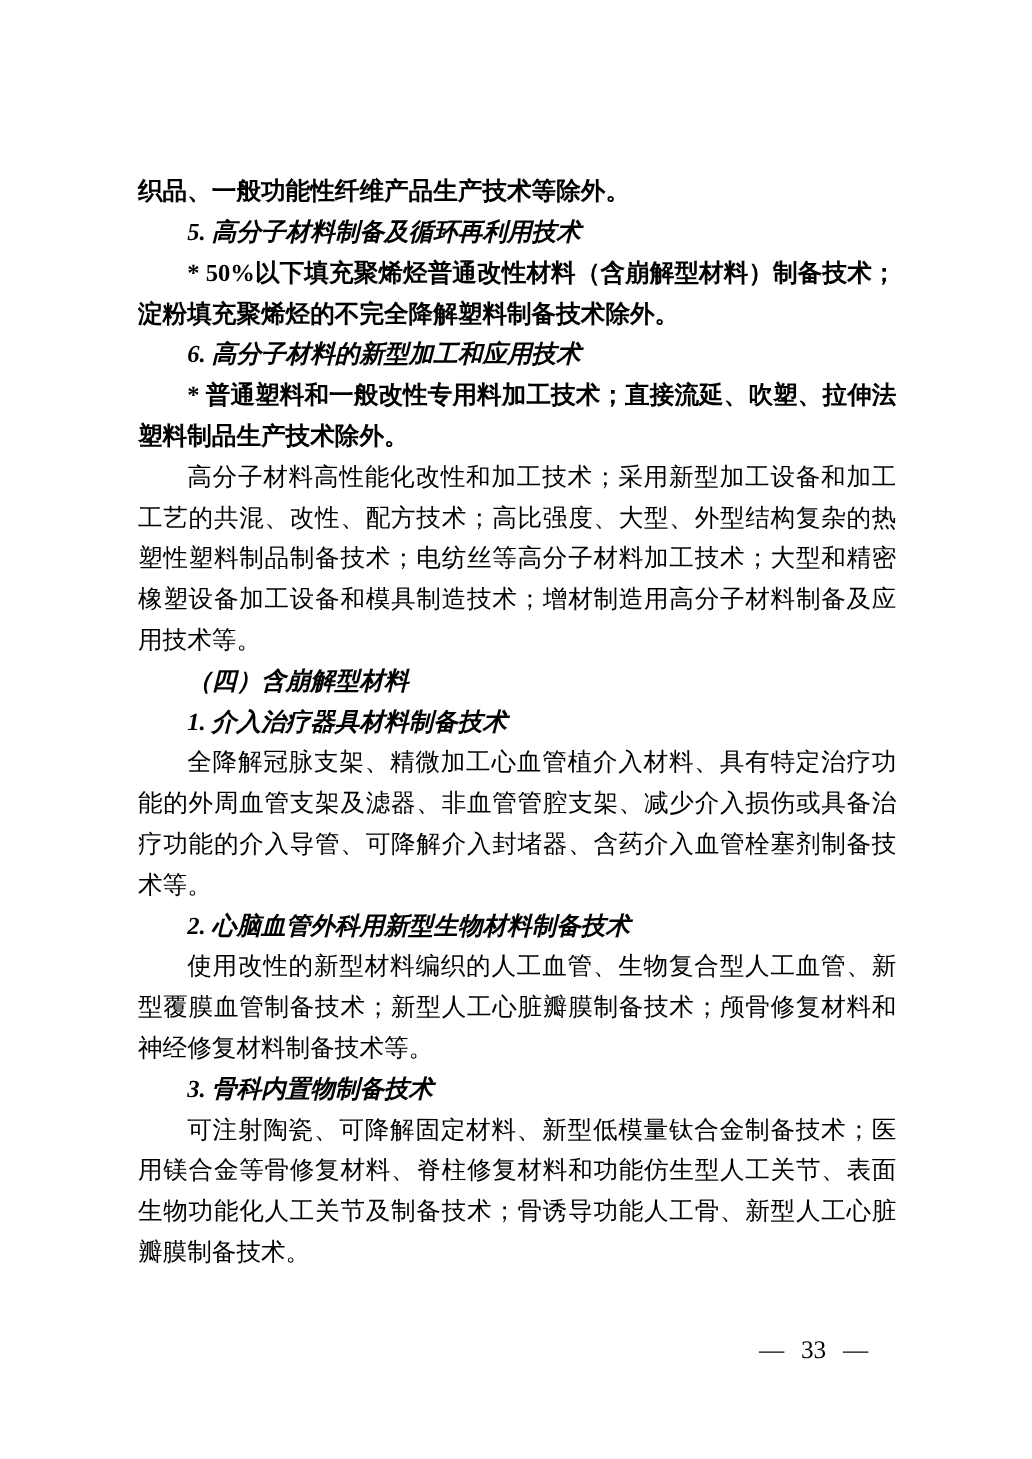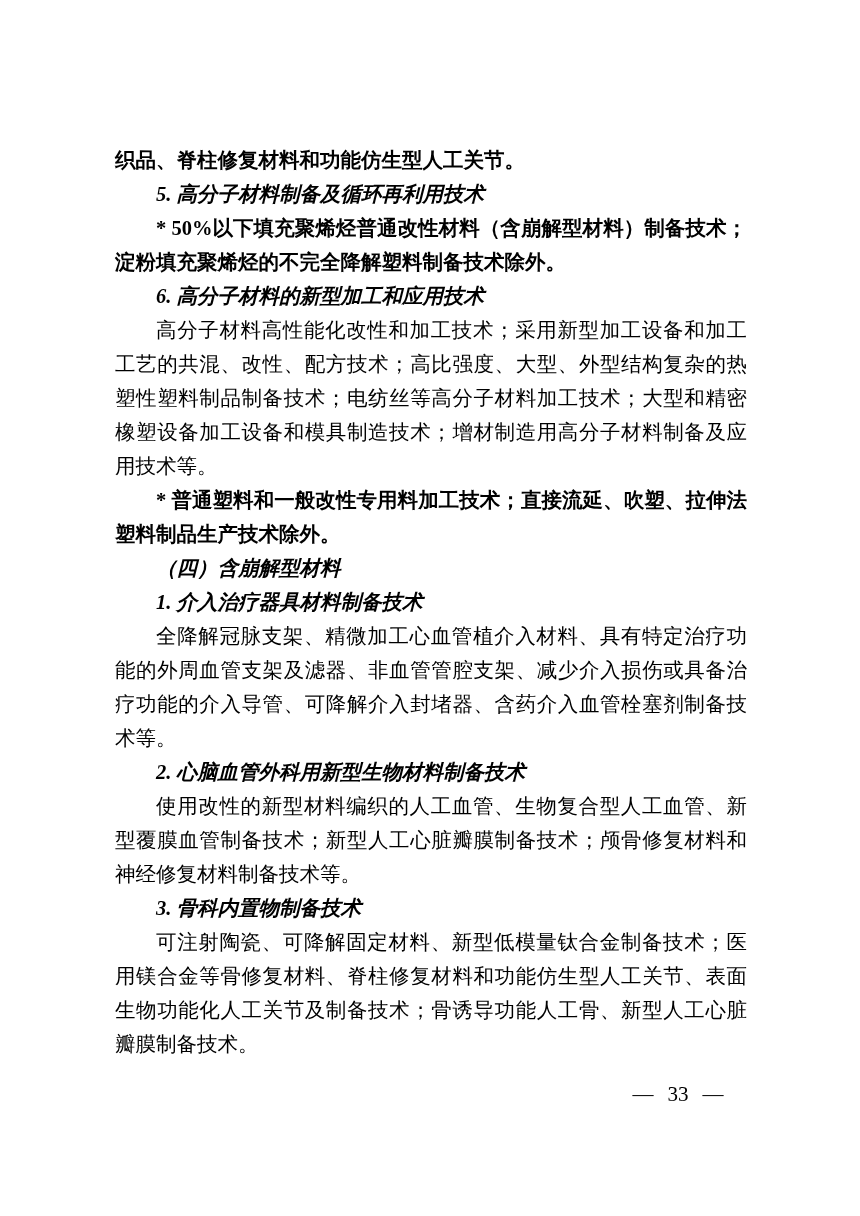--- a/index.html
+++ b/index.html
@@ -44,21 +44,21 @@
   }
   .heading {
     text-indent: 2em;
     font-weight: bold;
     text-align: left;
     font-style: italic;
   }
   .page-footer {
     position: absolute;
     left: 0;
-    top: 1080px;
+    top: 1111px;
     width: 860px;
     text-align: center;
     font-size: 21px;
     line-height: 28px;
     color: #000000;
   }
   .page-footer .inner {
     position: relative;
     left: 248px; 
     display: inline-block;
@@ -67,26 +67,26 @@
   .page-footer .dash {
     padding: 0 14px;
   }
 </style>
 </head>
 <body>
 
 <div class="page">
 
   <div class="content">
-    <p class="block para-bold-noindent">织品、脊柱修复材料和功能仿生型人工关节。</p>
+    <p class="block para-bold-noindent">织品、一般功能性纤维产品生产技术等除外。</p>
     <p class="block heading">5. 高分子材料制备及循环再利用技术</p>
     <p class="block para-bold">* 50%以下填充聚烯烃普通改性材料（含崩解型材料）制备技术；淀粉填充聚烯烃的不完全降解塑料制备技术除外。</p>
     <p class="block heading">6. 高分子材料的新型加工和应用技术</p>
+    <p class="block para-bold">* 普通塑料和一般改性专用料加工技术；直接流延、吹塑、拉伸法塑料制品生产技术除外。</p>
     <p class="block para">高分子材料高性能化改性和加工技术；采用新型加工设备和加工工艺的共混、改性、配方技术；高比强度、大型、外型结构复杂的热塑性塑料制品制备技术；电纺丝等高分子材料加工技术；大型和精密橡塑设备加工设备和模具制造技术；增材制造用高分子材料制备及应用技术等。</p>
-    <p class="block para-bold">* 普通塑料和一般改性专用料加工技术；直接流延、吹塑、拉伸法塑料制品生产技术除外。</p>
     <p class="block heading">（四）含崩解型材料</p>
     <p class="block heading">1. 介入治疗器具材料制备技术</p>
     <p class="block para">全降解冠脉支架、精微加工心血管植介入材料、具有特定治疗功能的外周血管支架及滤器、非血管管腔支架、减少介入损伤或具备治疗功能的介入导管、可降解介入封堵器、含药介入血管栓塞剂制备技术等。</p>
     <p class="block heading">2. 心脑血管外科用新型生物材料制备技术</p>
     <p class="block para">使用改性的新型材料编织的人工血管、生物复合型人工血管、新型覆膜血管制备技术；新型人工心脏瓣膜制备技术；颅骨修复材料和神经修复材料制备技术等。</p>
     <p class="block heading">3. 骨科内置物制备技术</p>
     <p class="block para">可注射陶瓷、可降解固定材料、新型低模量钛合金制备技术；医用镁合金等骨修复材料、脊柱修复材料和功能仿生型人工关节、表面生物功能化人工关节及制备技术；骨诱导功能人工骨、新型人工心脏瓣膜制备技术。</p>
   </div>
 
   <div class="page-footer">

